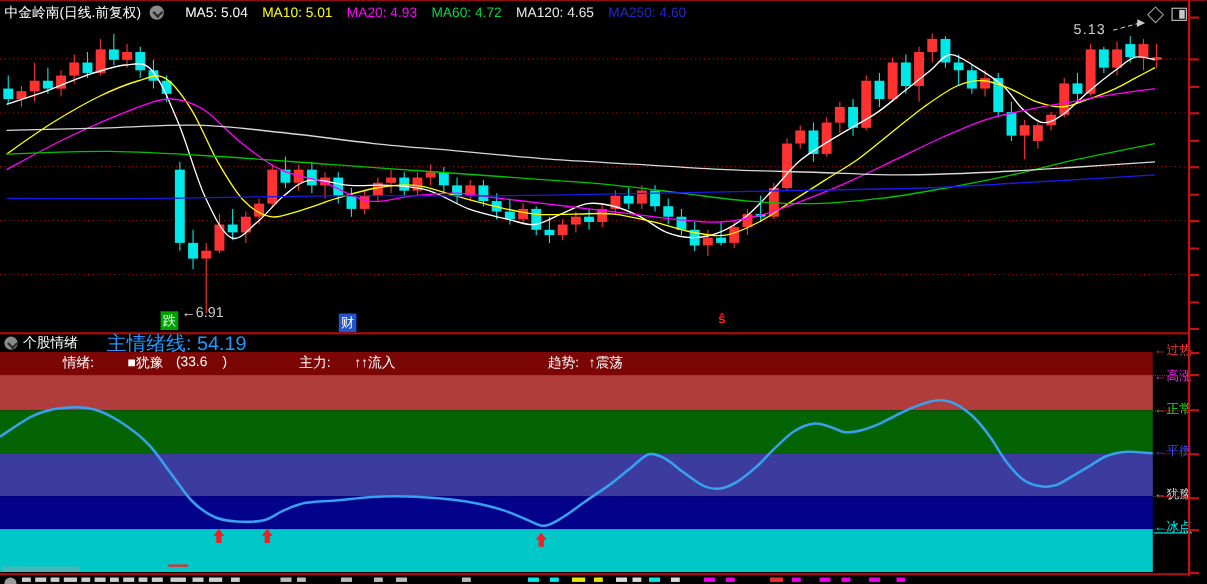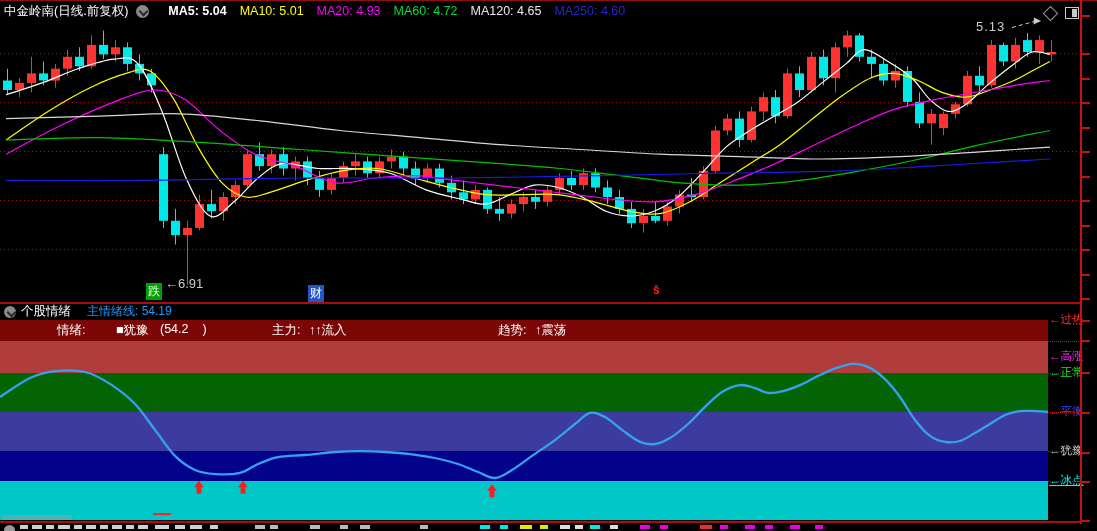--- a/index.html
+++ b/index.html
@@ -26,21 +26,21 @@
   .ann-407{left:165px;top:276px;font-size:13px;}
   .ann-cai{left:308px;top:285px;padding:0 2px;font-size:12px;}
   .ann-sig{left:653px;top:283px;font-size:12px;font-weight:bold;}
   .ann-513{left:976px;top:19px;font-size:13px;letter-spacing:1px;}
   .divider{position:absolute;left:0;width:1081px;height:2px;background:#a80e0e;}
   .d1{top:302px;} .d2{top:521px;}
   
   .p2header{position:absolute;left:4px;top:304px;height:15px;display:flex;align-items:center;white-space:nowrap;}
   .p2header .chev{margin:0 5px 0 0;width:12px;height:12px;}
   .p2title{color:#fff;font-size:12.5px;}
-  .p2main{margin-left:16px;font-size:12px;}
+  .p2main{margin-left:26px;font-size:18px;}
   #bands{position:absolute;left:0;top:320px;width:1048px;height:200px;}
   .band{position:absolute;left:0;width:1048px;}
   
   .srow span{position:absolute;top:322px;color:#fff;font-size:12.5px;white-space:pre;}
   
   .rborder{position:absolute;left:1080px;top:0;width:2px;height:531px;background:#c21212;}
   .tick{position:absolute;left:1081px;width:9px;height:2px;background:#c21212;}
   .leveldot{position:absolute;left:1048px;width:31px;height:0;border-top:1px dotted #b81616;}
   #levels span{position:absolute;left:1049px;font-size:11.5px;white-space:nowrap;line-height:15px;}
   
@@ -245,21 +245,21 @@
       <path d="M6,180.4C30.0,180.4,101.0,180.8,150,180.4C199.0,180.0,250.0,178.4,300,178C350.0,177.6,400.0,178.4,450,178C500.0,177.6,555.0,176.4,600,175.6C645.0,174.8,680.0,174.0,720,173.2C760.0,172.4,805.0,172.1,840,170.9C875.0,169.7,901.7,167.7,930,166.1C958.3,164.5,990.0,162.6,1010,161.4C1030.0,160.2,1043.3,159.4,1050,159" fill="none" stroke="#1a1ae6" stroke-width="1.2" stroke-linejoin="round"></path>
       <line x1="1012" y1="27.5" x2="1034" y2="21.5" stroke="#cccccc" stroke-width="1" stroke-dasharray="4 3"></line>
       <path d="M1034,17.5 L1041,21 L1033.5,24.5 Z" fill="#cccccc"></path>
     </svg>
 
   <div class="topbar">
     <span class="stock-title">中金岭南(日线.前复权)</span>
     <span class="chev">
         <i></i>
       </span>
-    <span class="ma" style="color: rgb(255, 255, 255); font-weight: bold;">MA5: 5.04</span>
+    <span class="ma" style="color: rgb(255, 255, 255);">MA5: 5.04</span>
     <span class="ma" style="color: rgb(255, 255, 0);">MA10: 5.01</span>
     <span class="ma" style="color: rgb(255, 0, 255);">MA20: 4.93</span>
     <span class="ma" style="color: rgb(0, 216, 64);">MA60: 4.72</span>
     <span class="ma" style="color: rgb(232, 232, 232);">MA120: 4.65</span>
     <span class="ma" style="color: rgb(37, 37, 216);">MA250: 4.60</span>
   </div>
 
   <div class="tricons">
     <span class="dmd"></span>
     <span class="pbox">
@@ -296,30 +296,30 @@
       <path d="M0,77C5.0,73.8,20.8,62.3,30,58C39.2,53.7,45.8,52.1,55,51.1C64.2,50.1,75.8,49.9,85,52C94.2,54.1,101.7,58.6,110,63.9C118.3,69.2,127.5,76.3,135,84C142.5,91.7,148.3,101.3,155,109.9C161.7,118.6,168.3,129.2,175,135.9C181.7,142.6,188.3,147.0,195,150C201.7,153.0,207.5,153.6,215,154.1C222.5,154.6,232.8,154.6,240,152.9C247.2,151.2,251.7,146.6,258,144C264.3,141.4,270.2,138.6,278,137.1C285.8,135.6,295.5,135.8,305,135C314.5,134.2,325.8,132.7,335,132C344.2,131.3,351.7,131.1,360,131.1C368.3,131.1,376.7,131.5,385,132C393.3,132.5,401.7,133.1,410,134.1C418.3,135.1,427.0,136.3,435,138C443.0,139.7,450.8,141.7,458,144C465.2,146.3,471.8,149.7,478,152C484.2,154.3,489.3,158.3,495,158C500.7,157.7,505.8,153.7,512,150C518.2,146.3,524.8,140.9,532,135.9C539.2,130.9,547.8,125.4,555,120.1C562.2,114.8,569.2,108.5,575,104C580.8,99.5,585.0,94.1,590,92.9C595.0,91.8,599.7,94.3,605,97.1C610.3,99.9,616.2,105.8,622,109.9C627.8,114.0,634.5,119.6,640,121.9C645.5,124.3,650.0,124.7,655,124C660.0,123.3,664.5,121.3,670,118C675.5,114.7,682.2,109.2,688,104C693.8,98.8,699.3,92.2,705,86.9C710.7,81.6,716.2,75.6,722,72C727.8,68.4,734.5,65.8,740,65.1C745.5,64.4,750.3,66.8,755,68.1C759.7,69.4,763.3,72.4,768,72.9C772.7,73.4,777.7,72.4,783,71.1C788.3,69.8,794.2,67.6,800,65.1C805.8,62.6,812.0,58.7,818,55.9C824.0,53.1,830.2,50.1,836,48.1C841.8,46.1,847.7,44.1,853,43.9C858.3,43.7,862.7,44.4,868,46.9C873.3,49.4,879.7,54.1,885,59.1C890.3,64.1,895.0,70.2,900,77C905.0,83.8,910.0,93.5,915,100C920.0,106.5,925.0,112.3,930,115.9C935.0,119.6,940.0,121.1,945,121.9C950.0,122.8,955.0,122.5,960,121C965.0,119.5,970.0,115.7,975,112.9C980.0,110.1,985.0,107.0,990,104C995.0,101.0,1000.0,97.2,1005,95C1010.0,92.8,1015.0,91.8,1020,91.1C1025.0,90.4,1030.3,90.9,1035,91.1C1039.7,91.3,1045.8,91.8,1048,92" fill="none" stroke="#38a0f0" stroke-width="2.3" stroke-linejoin="round"></path>
       <path d="M199,160.7 l5,6.5 h-2.6 v6.5 h-4.8 v-6.5 h-2.6 Z" fill="#f22020"></path>
       <path d="M243,160.7 l5,6.5 h-2.6 v6.5 h-4.8 v-6.5 h-2.6 Z" fill="#f22020"></path>
       <path d="M492,164.14999999999998 l5,6.5 h-2.6 v6.5 h-4.8 v-6.5 h-2.6 Z" fill="#f22020"></path>
       <line x1="153" y1="194.12" x2="171" y2="194.12" stroke="#ff2020" stroke-width="2"></line>
     </svg>
 
   <div class="srow">
     <span style="left:57px">情绪:</span>
     <span style="left:116px">■犹豫</span>
-    <span style="left:160px">(54.2    )</span>
+    <span style="left:160px">(33.6    )</span>
     <span style="left:272px">主力:</span>
-    <span style="left:309px">↑↑流入</span>
+    <span style="left:322px">↑↑流入</span>
     <span style="left:498px">趋势:</span>
     <span style="left:535px">↑震荡</span>
   </div>
 
   <div id="levels">
       <span style="color: rgb(255, 50, 50); top: 312px;">←过热</span>
-      <span style="color: rgb(255, 34, 255); top: 349px; text-align: right;">←高涨</span>
+      <span style="color: rgb(255, 34, 255); top: 335px; text-align: right;">←高涨</span>
       <div class="leveldot" style="top: 340.7px;"></div>
       <span style="color: rgb(34, 238, 34); top: 364.9px;">←正常</span>
       <div class="leveldot" style="top: 372.9px;"></div>
       <span style="color: rgb(59, 75, 255); top: 404px;">←平衡</span>
       <div class="leveldot" style="top: 412px;"></div>
       <span style="color: rgb(204, 204, 204); top: 443.1px;">←犹豫</span>
       <div class="leveldot" style="top: 451.1px;"></div>
       <span style="color: rgb(0, 255, 255); top: 473px; text-decoration: underline;">←冰点</span>
       <div class="leveldot" style="top: 481px;"></div>
     </div>

